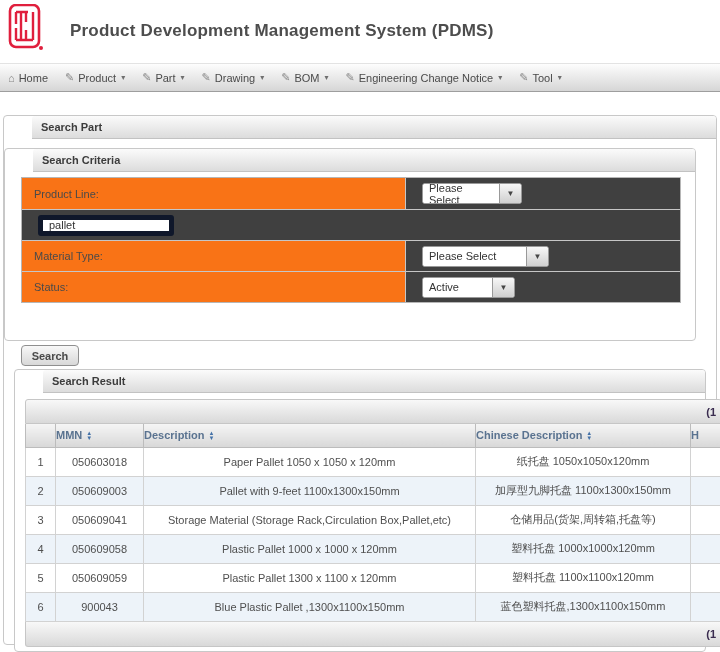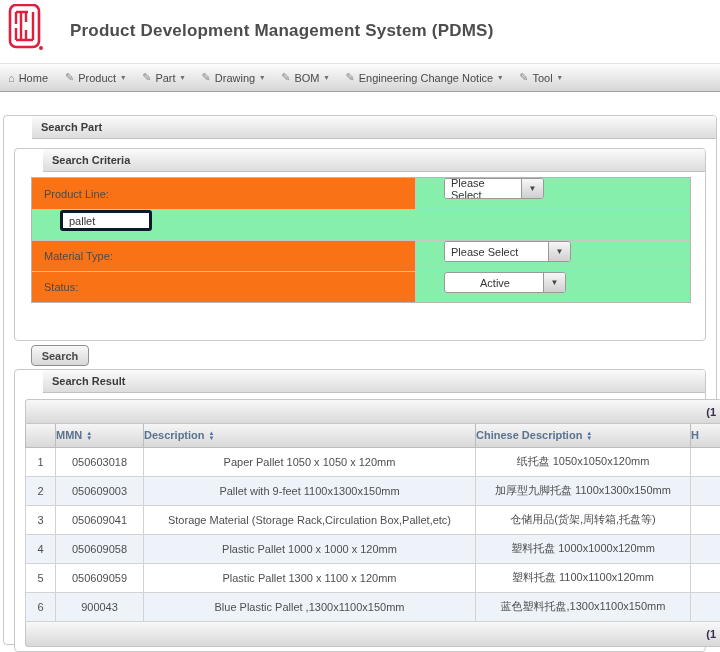--- a/index.html
+++ b/index.html
@@ -24,40 +24,40 @@
   .nav-caret { color:#6f6f6f; font-size:8px; margin-left:1px; }
   
   .panel { border:1px solid #c8c8c8; border-radius:4px; background:#fff; }
   .panel-hd {
     height:23px; line-height:23px; padding-left:9px;
     background:linear-gradient(#fbfbfb,#dcdcdc);
     border-bottom:1px solid #c2c2c2; border-radius:3px 3px 0 0;
     font-size:11px; font-weight:bold; color:#3c3c3c;margin-left:28px;
   }
   .search-part { position:absolute; left:3px; top:115px; width:714px; height:530px; }
-  .criteria { position:absolute; left:10px; top:32px; width:692px; height:193px; }
+  .criteria { position:absolute; left:0; top:32px; width:692px; height:193px; }
   .results  { position:absolute; left:10px; top:253px; width:692px; height:283px; }
   
   .form-table { position:absolute; left:16px; top:28px; width:660px; border:1px solid #b6b6b6; }
   .form-row { display:flex; height:31px; border-top:1px solid #c6c6c6; }
   .form-row:first-child { border-top:none; }
   .lbl-cell {
     width:384px; background:#f97316; border-right:1px solid #c6c6c6;
     font-size:11px; color:#4a4a4a; padding-left:12px; display:flex; align-items:center;
   }
-  .ctl-cell { flex:1; background:#86efac; display:flex; padding-left:28px; }
+  .ctl-cell { flex:1; background:#404040; display:flex; align-items:center; padding-left:16px; }
   .combo { display:inline-flex; height:21px; border:1px solid #999; border-radius:3px; overflow:hidden; background:#fff; }
   .combo-text { font-size:11px; color:#333; padding:0 6px; display:flex; align-items:center; background:#fff; }
   .combo-btn {
     width:22px; border-left:1px solid #999; background:linear-gradient(#f7f7f7,#cfcfcf);
     display:flex; align-items:center; justify-content:center; cursor:pointer;
   }
   .combo-btn span { font-size:8px; color:#444; }
   .txt-input {
-    width:92px; height:21px; border:3px solid #0f172a; border-radius:3px;
+    width:136px; height:21px; border:5px solid #0f172a; border-radius:3px;
     font-family:"Liberation Sans",sans-serif; font-size:11px; color:#333; padding:0 6px; background:#fff;
   }
   .search-btn {
     position:absolute; left:16px; top:196px; width:58px; height:21px;
     background:linear-gradient(#f8f8f8,#d8d8d8); border:1px solid #8f8f8f; border-radius:4px;
     font-family:"Liberation Sans",sans-serif; font-size:11px; font-weight:bold; color:#4a4a4a; cursor:pointer;
   }
   
   .grid-wrap { position:absolute; left:10px; top:29px; width:697px; }
   .pager {
@@ -163,21 +163,21 @@
             <div class="combo-btn">
                 <span>▼</span>
               </div>
           </div>
         </div>
       </div>
       <div class="form-row">
         <div class="lbl-cell">Status:</div>
         <div class="ctl-cell">
           <div class="combo">
-            <div class="combo-text" style="width:69px;margin-left:29px;">Active</div>
+            <div class="combo-text" style="width:69px;">Active</div>
             <div class="combo-btn">
                 <span>▼</span>
               </div>
           </div>
         </div>
       </div>
     </div>
 
     <button class="search-btn">Search</button>
   </div>

